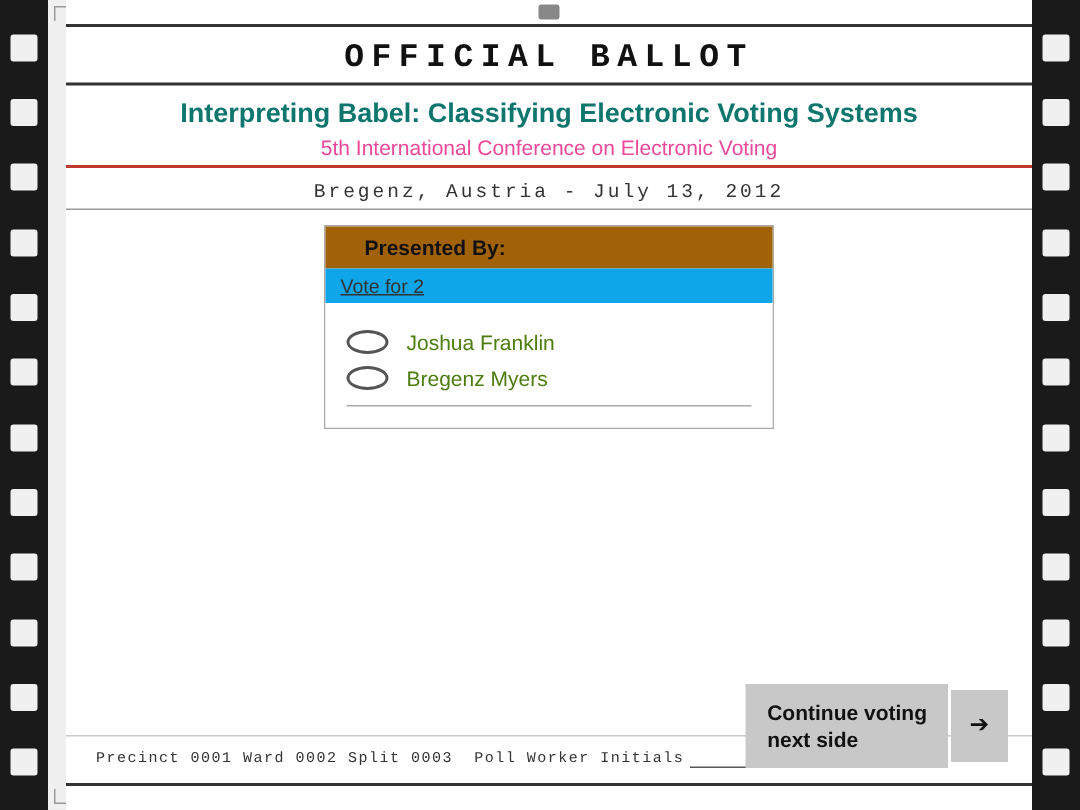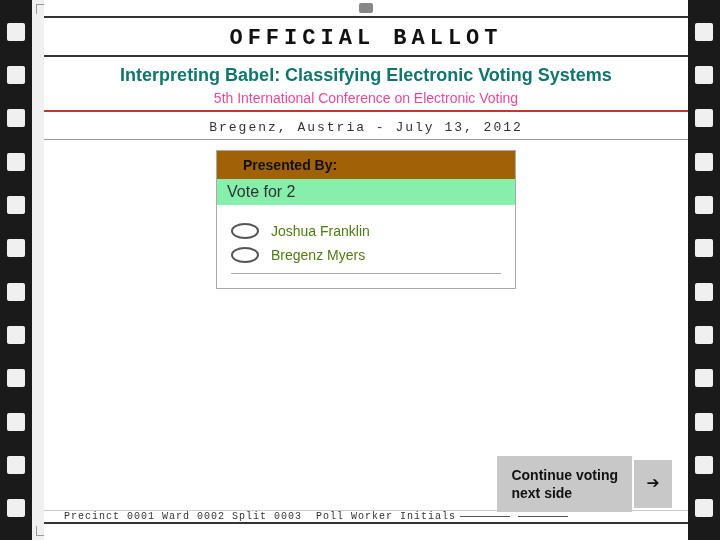--- a/index.html
+++ b/index.html
@@ -153,25 +153,26 @@
     .table-header {
       background: #a16207;
       padding: 6px 26px;
       font-family: Arial, sans-serif;
       font-size: 14px;
       font-weight: bold;
       color: #111;
     }
 
     .table-subheader {
-      background: #86efac;
+      background: #0ea5e9;
       padding: 4px 10px;
       font-family: Arial, sans-serif;
-      font-size: 16px;
+      font-size: 13px;
       color: #333;
+      text-decoration: underline;
     }
 
     .table-candidates {
       background: white;
       padding: 10px 14px;
     }
 
     .candidate-row {
       display: flex;
       align-items: center;
@@ -225,28 +226,27 @@
       align-items: center;
       justify-content: center;
       font-size: 22px;
       color: #111;
       cursor: pointer;
       margin-left: 2px;
     }
 
     
     .footer {
-      padding: 0 20px;
+      padding: 10px 20px;
       font-family: 'Courier New', Courier, monospace;
       font-size: 10px;
       color: #333;
       letter-spacing: 1px;
       border-top: 1px solid #ccc;
       display: flex;
-      align-items: center;
     }
 
     .signature-line {
       display: inline-block;
       width: 50px;
       border-bottom: 1px solid #555;
       margin: 0 4px;
       vertical-align: bottom;
     }
 

